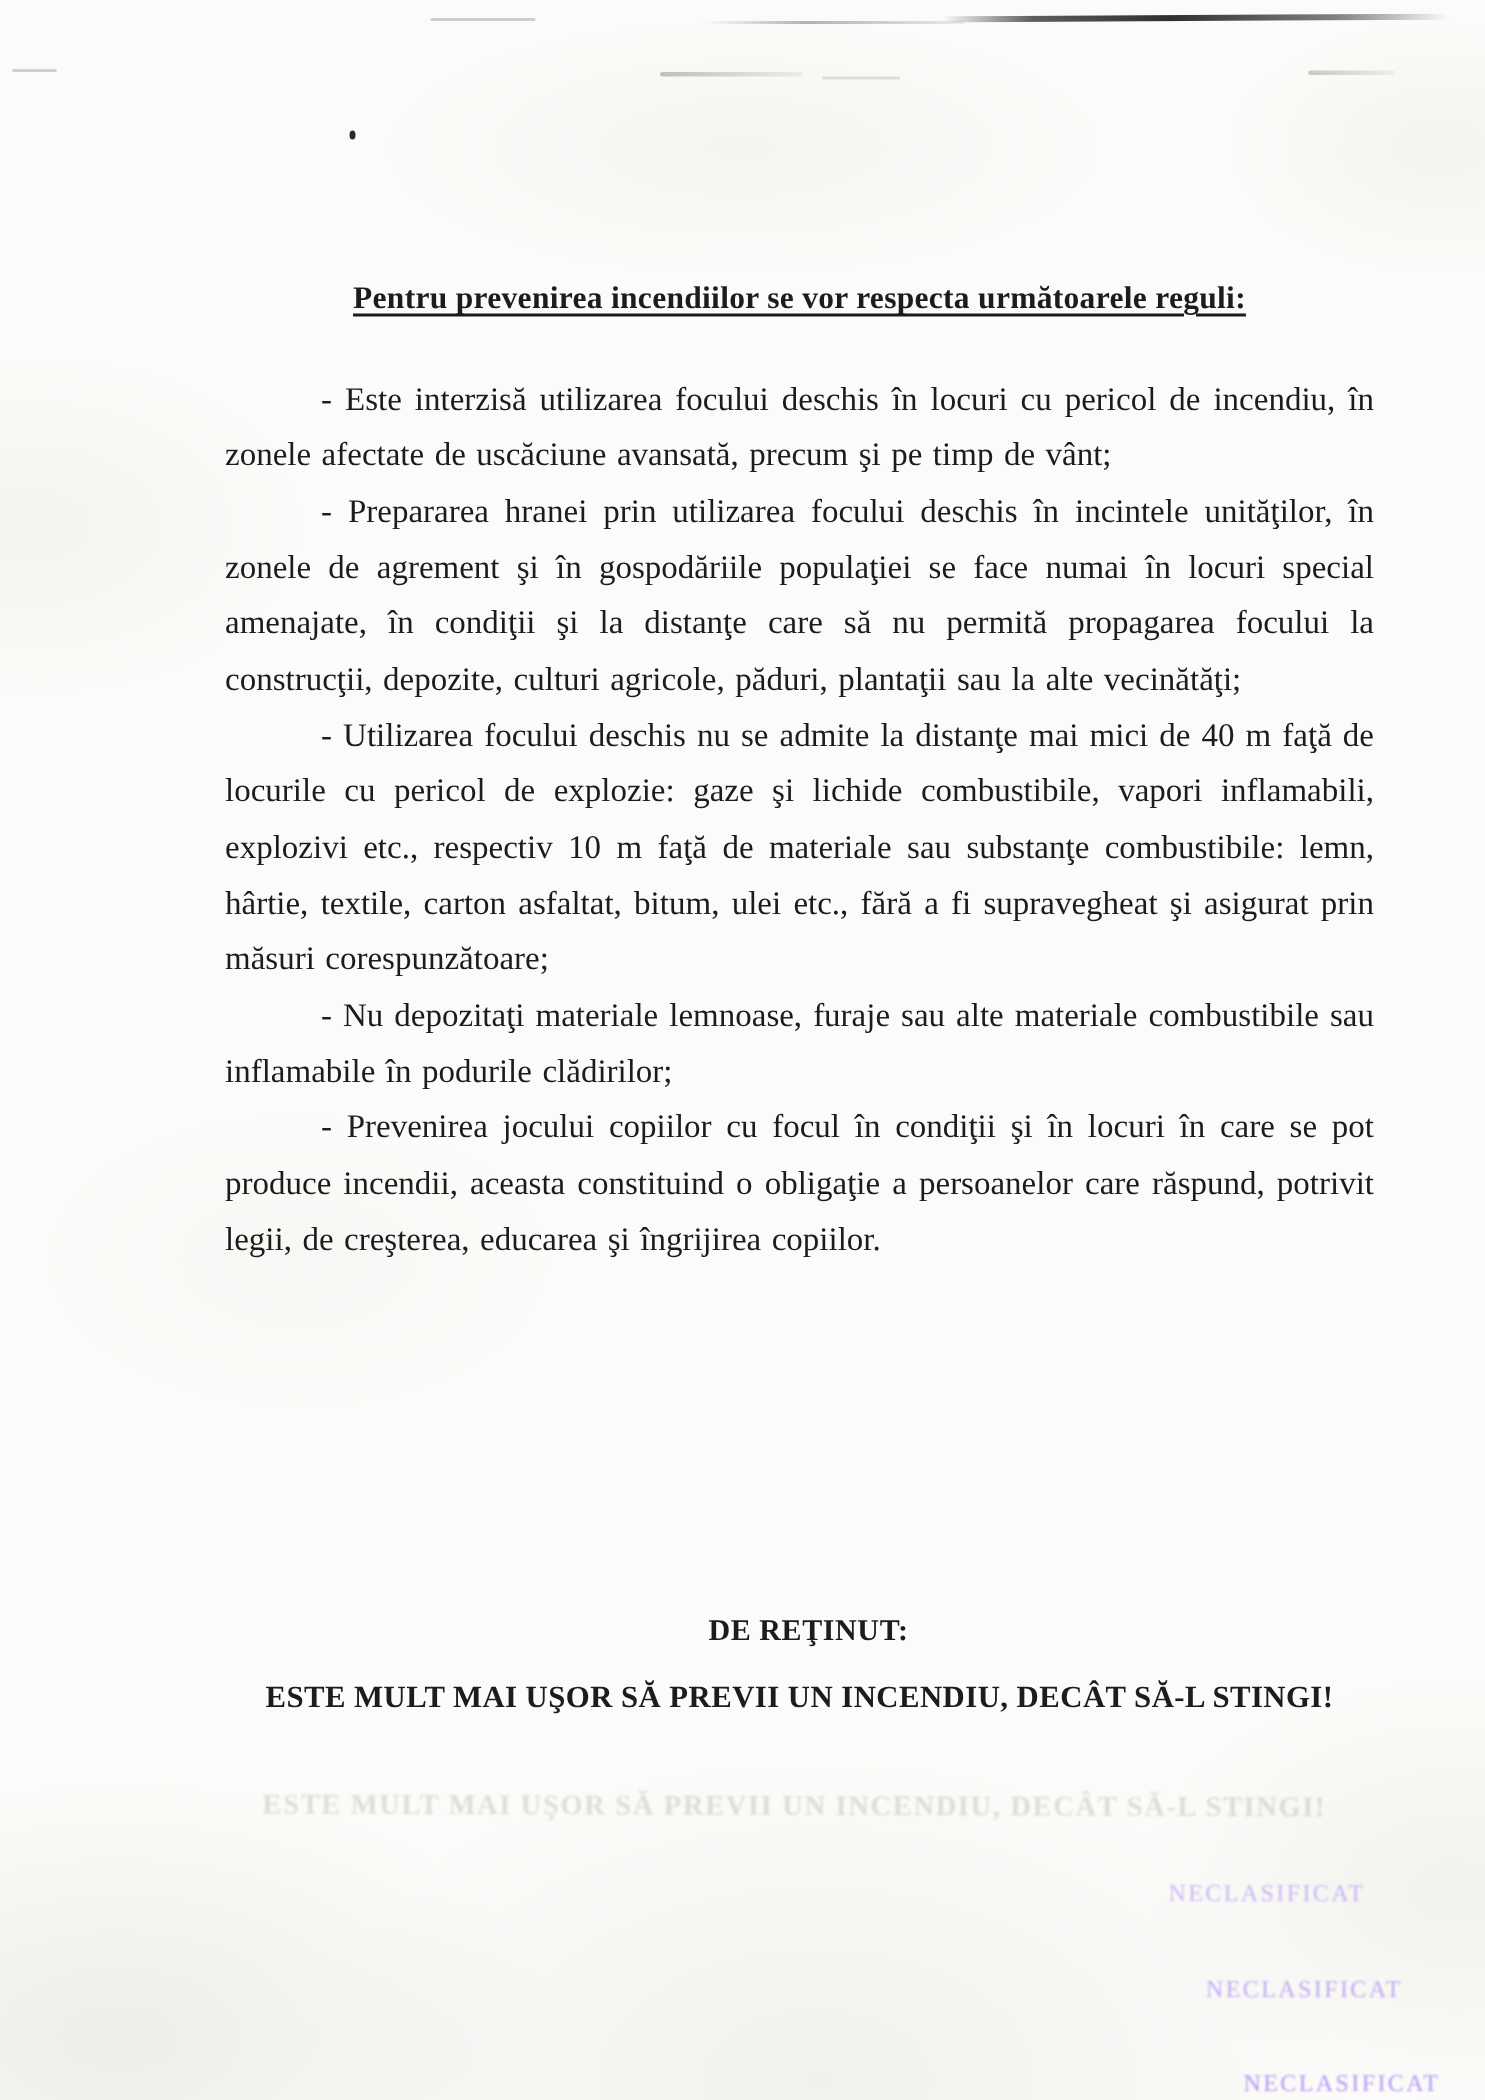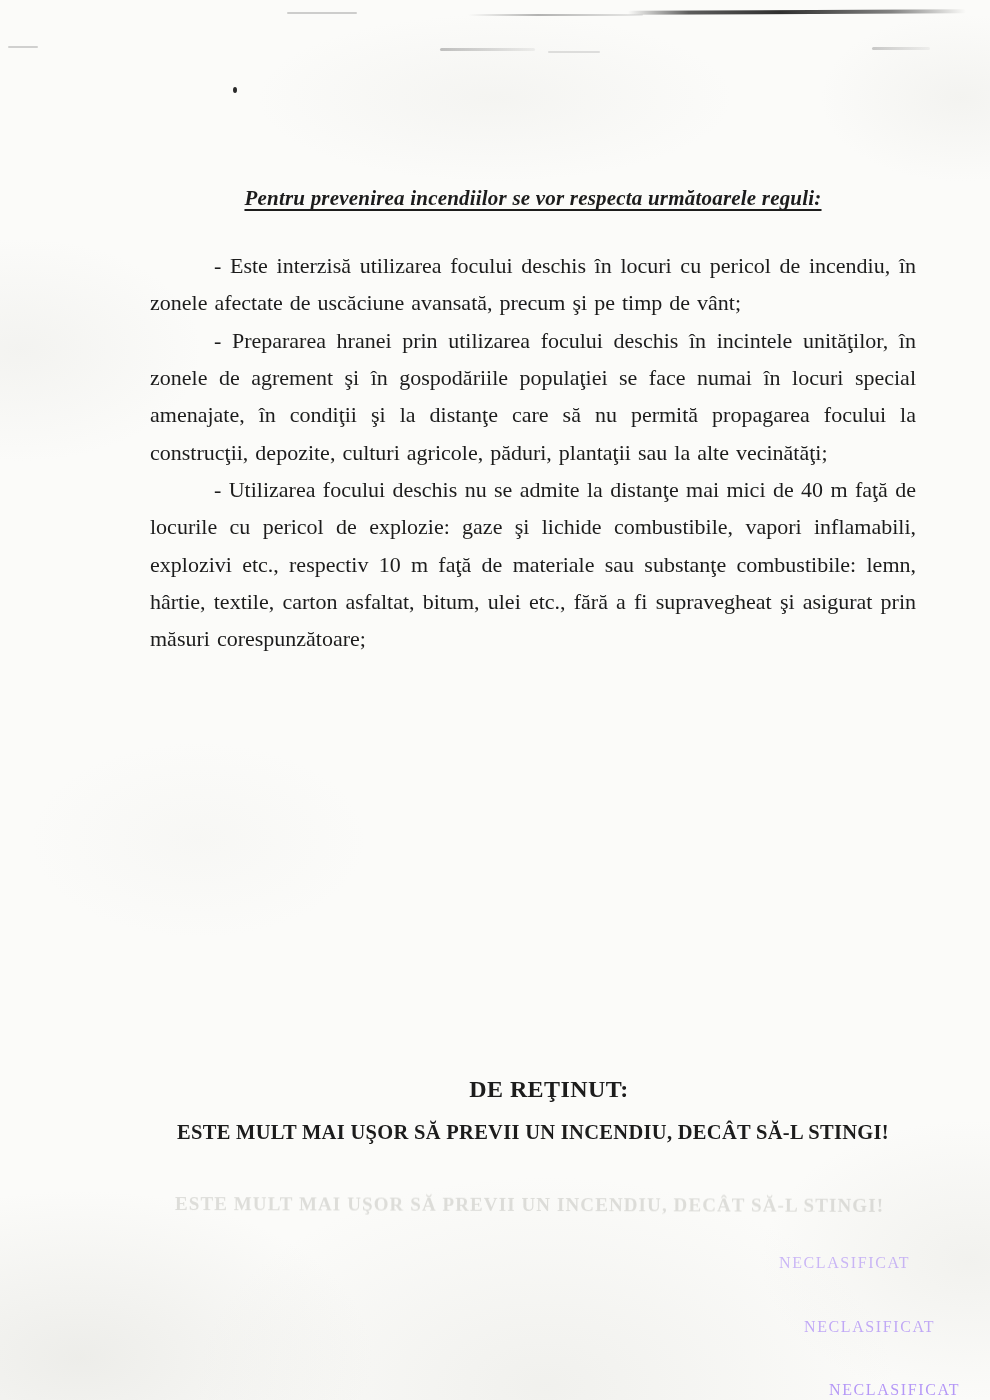--- a/index.html
+++ b/index.html
@@ -39,43 +39,42 @@
     top: 186px;
     left: 0;
     width: 766px;
     text-align: center;
     font-size: 21px;
     font-weight: bold;
     letter-spacing: 0.2px;
     text-decoration: underline;
     text-underline-offset: 4px;
     text-decoration-thickness: 2px;
-    font-style: italic;
   }
   .rules {
     position: absolute;
     top: 247px;
     left: 0;
     width: 766px;
   }
   .rules p {
     margin: 0;
     font-size: 22px;
     line-height: 37.35px;
     text-align: justify;
     text-indent: 64px;
     word-spacing: 1.5px;
   }
   .note-heading {
     position: absolute;
     top: 1076px;
-    left: 16px;
+    left: 6px;
     width: 766px;
     text-align: center;
-    font-size: 24px;
+    font-size: 20px;
     font-weight: bold;
     letter-spacing: 0.4px;
   }
   .note-slogan {
     position: absolute;
     top: 1121px;
     left: -10px;
     width: 786px;
     text-align: center;
     font-size: 20.5px;
@@ -144,20 +143,22 @@
 <div class="artifact dash-right"></div>
 <div class="artifact speck-dot"></div>
 
 <div class="content">
   <div class="doc-title">Pentru prevenirea incendiilor se vor respecta următoarele reguli:</div>
 
   <div class="rules">
     <p>- Este interzisă utilizarea focului deschis în locuri cu pericol de incendiu, în zonele afectate de uscăciune avansată, precum şi pe timp de vânt;</p>
     <p>- Prepararea hranei prin utilizarea focului deschis în incintele unităţilor, în zonele de agrement şi în gospodăriile populaţiei se face numai în locuri special amenajate, în condiţii şi la distanţe care să nu permită propagarea focului la construcţii, depozite, culturi agricole, păduri, plantaţii sau la alte vecinătăţi;</p>
     <p>- Utilizarea focului deschis nu se admite la distanţe mai mici de 40 m faţă de locurile cu pericol de explozie: gaze şi lichide combustibile, vapori inflamabili, explozivi etc., respectiv 10 m faţă de materiale sau substanţe combustibile: lemn, hârtie, textile, carton asfaltat, bitum, ulei etc., fără a fi supravegheat şi asigurat prin măsuri corespunzătoare;</p>
+    <p>- Nu depozitaţi materiale lemnoase, furaje sau alte materiale combustibile sau inflamabile în podurile clădirilor;</p>
+    <p>- Prevenirea jocului copiilor cu focul în condiţii şi în locuri în care se pot produce incendii, aceasta constituind o obligaţie a persoanelor care răspund, potrivit legii, de creşterea, educarea şi îngrijirea copiilor.</p>
   </div>
 
   <div class="note-heading">DE REŢINUT:</div>
 
   <div class="note-slogan">ESTE MULT MAI UŞOR SĂ PREVII UN INCENDIU, DECÂT SĂ-L STINGI!</div>
 </div>
 
 <div class="bleed-through">ESTE MULT MAI UŞOR SĂ PREVII UN INCENDIU, DECÂT SĂ-L STINGI!</div>
 
 <div class="watermark wm-1">NECLASIFICAT</div>

